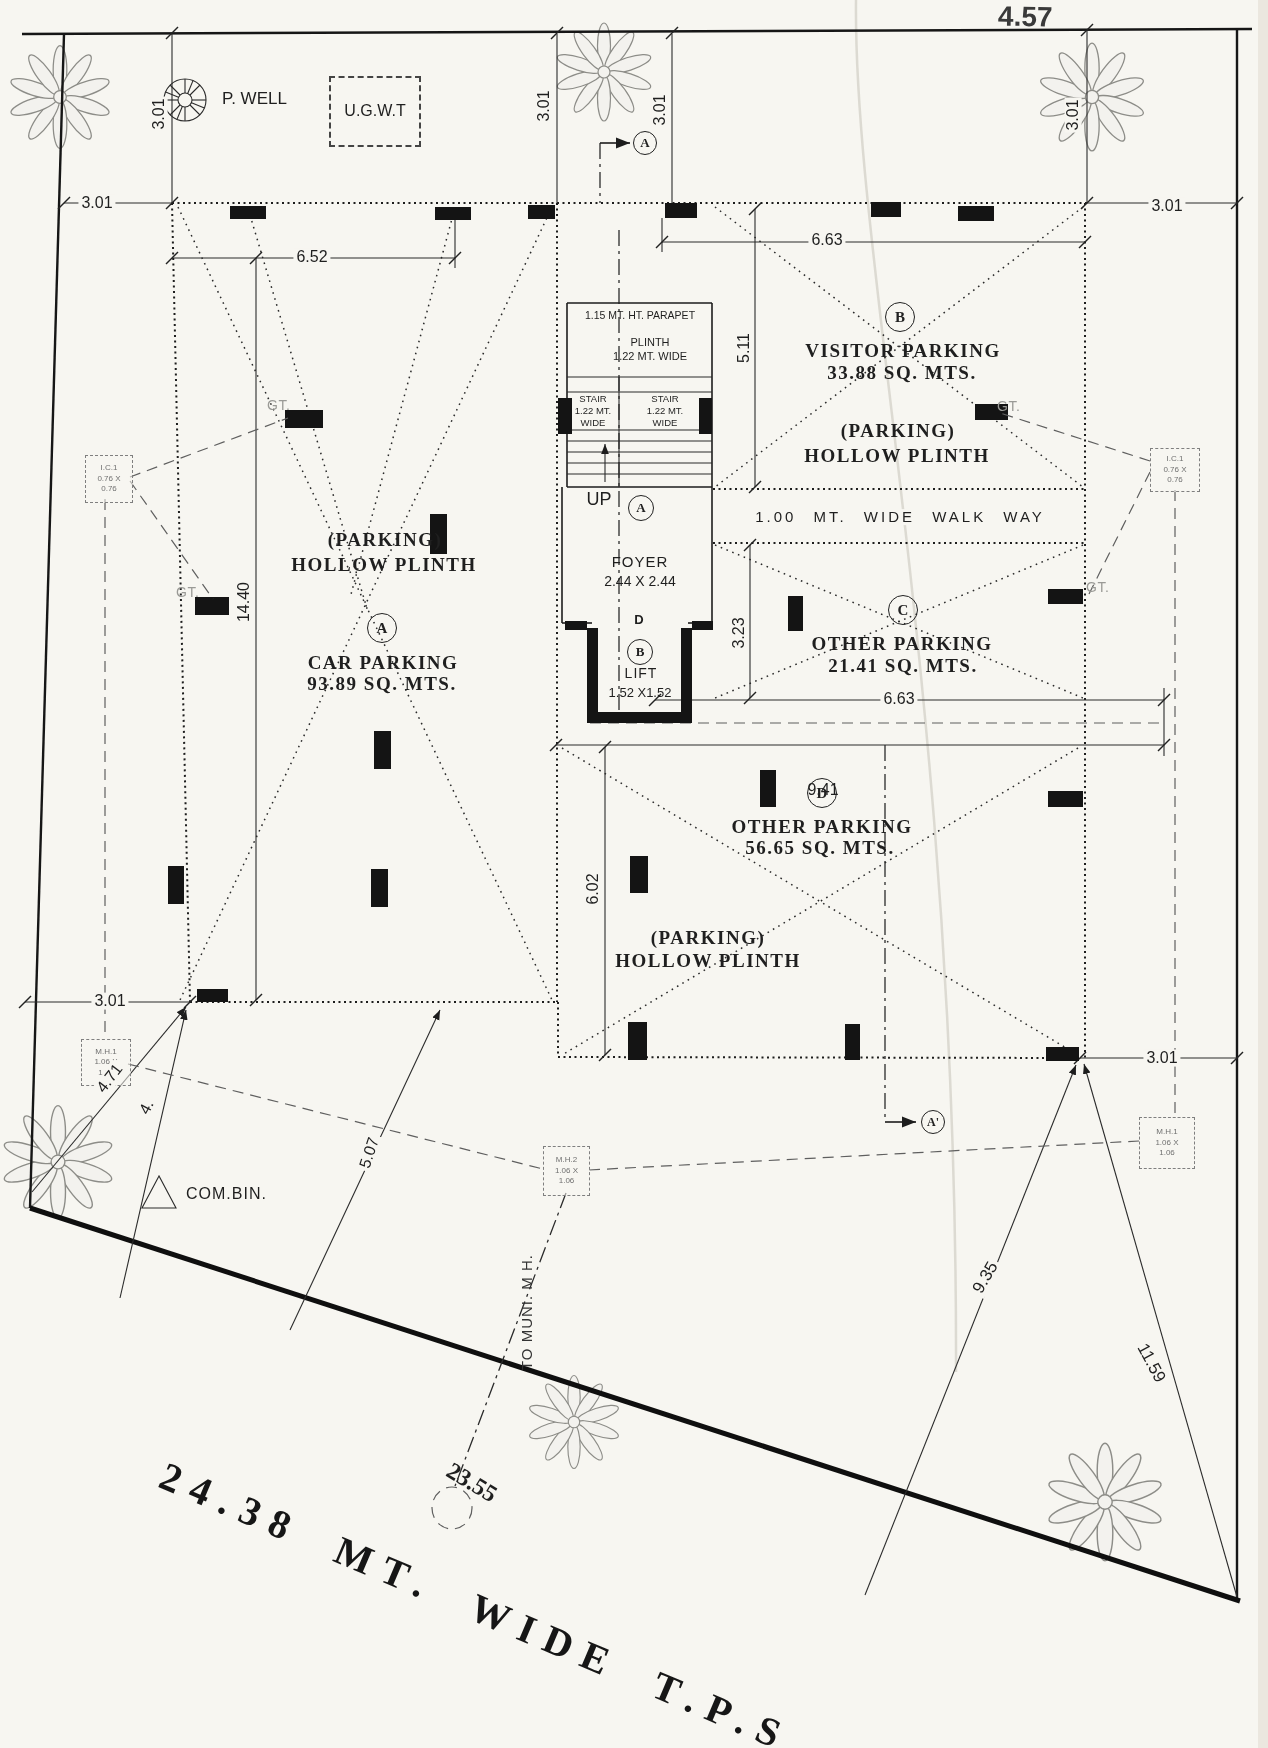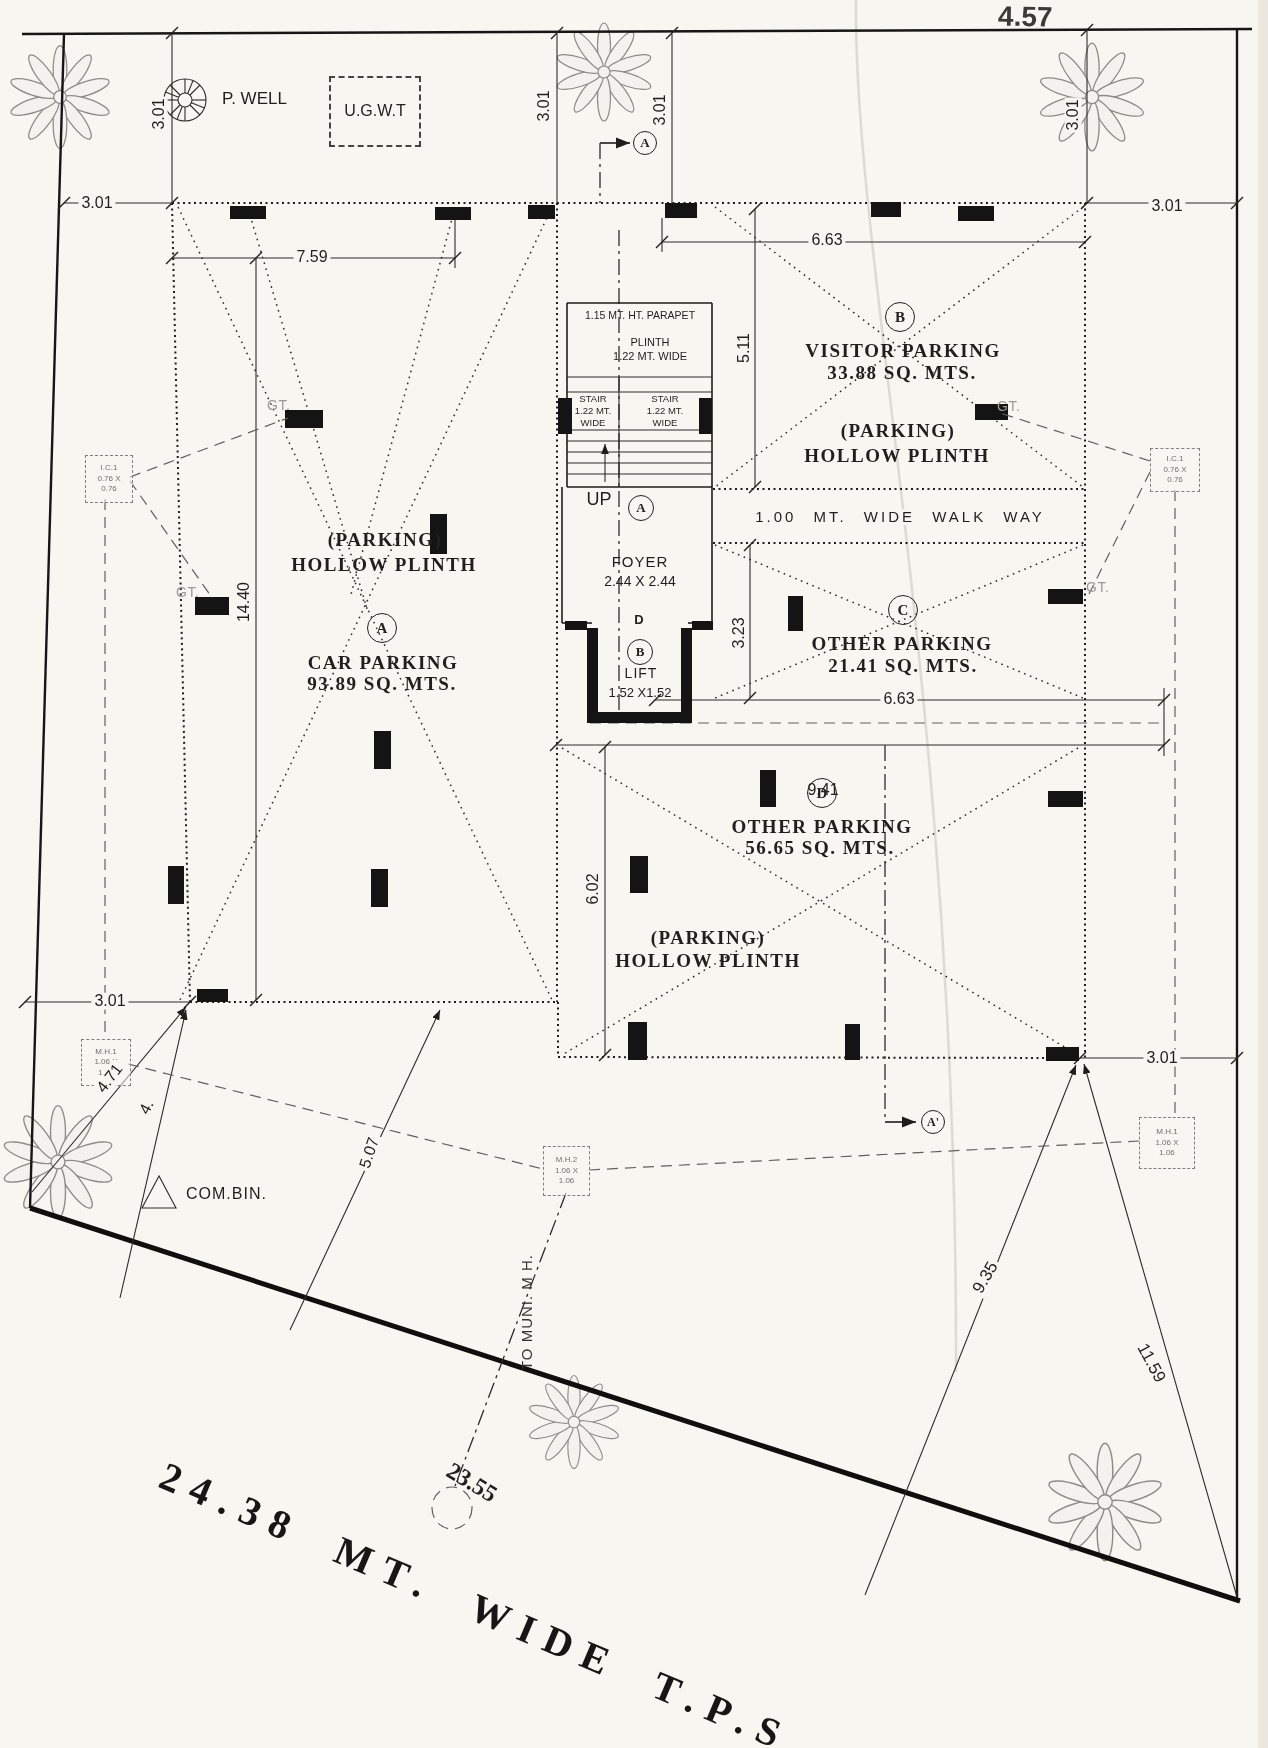--- a/index.html
+++ b/index.html
@@ -266,21 +266,21 @@
   <div class="lbl" style="left:998px;top:2px;font-size:28px;font-weight:700;color:#3a3a3a;transform:rotate(1deg);">4.57</div>
   <div class="lbl" style="left:222px;top:90px;font-size:17px;text-align:right;">P. WELL</div>
   <div class="lbl" style="left:329px;top:76px;width:88px;height:67px;border:2px dashed #444;display:flex;align-items:center;justify-content:center;font-size:16px;">U.G.W.T</div>
 
   <div class="lbl dimv" style="left:159px;top:114px;">3.01</div>
   <div class="lbl dimv" style="left:544px;top:106px;">3.01</div>
   <div class="lbl dimv" style="left:660px;top:110px;">3.01</div>
   <div class="lbl dimv" style="left:1073px;top:115px;">3.01</div>
   <div class="lbl dim c" style="left:97px;top:203px;">3.01</div>
   <div class="lbl dim c" style="left:1167px;top:206px;">3.01</div>
-  <div class="lbl dim c" style="left:312px;top:257px;">7.59</div>
+  <div class="lbl dim c" style="left:312px;top:257px;">6.52</div>
   <div class="lbl dim c" style="left:827px;top:240px;">6.63</div>
 
   <div class="bubble" style="left:645px;top:143px;width:22px;height:22px;font-size:13px;">A</div>
   <div class="bubble" style="left:933px;top:1122px;width:22px;height:22px;font-size:12px;">A'</div>
 
   <div class="lbl serif c" style="left:385px;top:540px;">(PARKING)</div>
   <div class="lbl serif c" style="left:384px;top:565px;">HOLLOW PLINTH</div>
   <div class="bubble" style="left:382px;top:628px;width:28px;height:28px;">A</div>
   <div class="lbl serif c" style="left:383px;top:663px;">CAR PARKING</div>
   <div class="lbl serif c" style="left:382px;top:684px;">93.89 SQ. MTS.</div>

